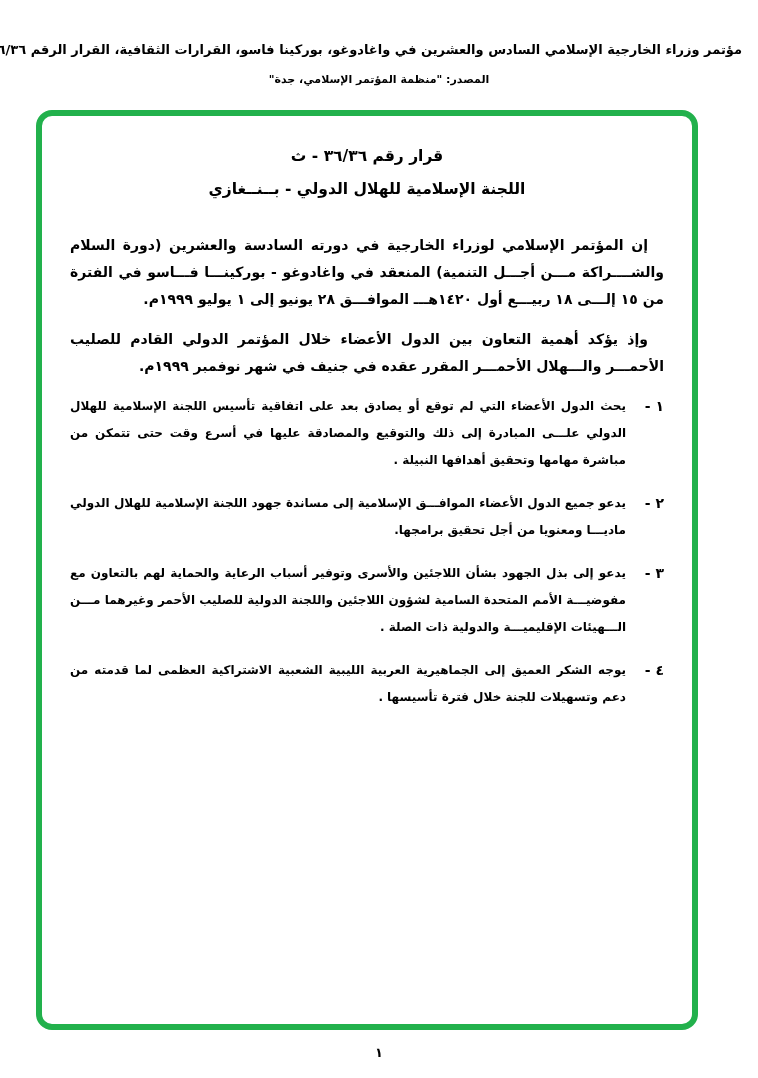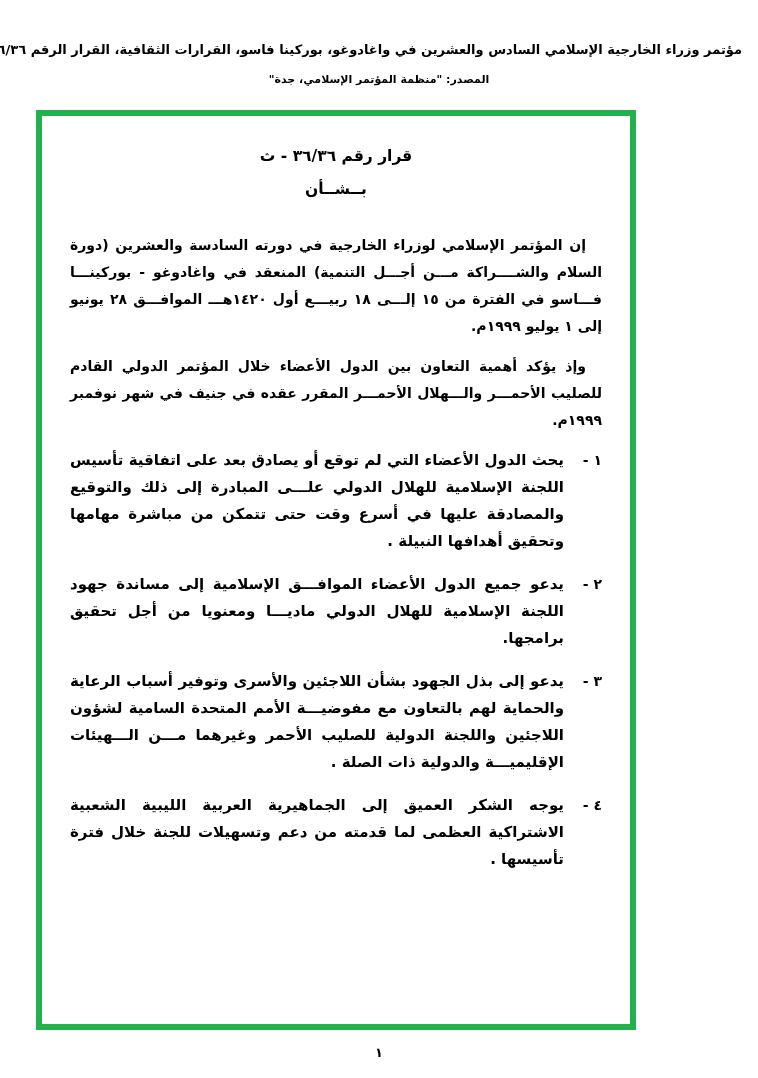--- a/index.html
+++ b/index.html
@@ -33,25 +33,25 @@
     top: 73px;
     right: 0;
     left: 0;
     font-size: 11px;
     text-align: center;
   }
   .box {
     position: absolute;
     top: 110px;
     left: 36px;
-    width: 600px;
+    width: 662px;
     height: 920px;
     box-sizing: border-box;
     border: 6px solid #22b14c;
-    border-radius: 0;
+    border-radius: 16px;
     padding: 24px 28px 0 28px;
   }
   .title {
     text-align: center;
     font-size: 15.5px;
     line-height: 33px;
     margin-bottom: 26px;
   }
   .para {
     margin: 12px 0 13px 0;
@@ -68,21 +68,21 @@
     margin: 0 0 16px 0;
   }
   .item .num {
     flex: 0 0 38px;
     font-size: 14px;
     line-height: 27px;
     white-space: nowrap;
   }
   .item .txt {
     flex: 1;
-    font-size: 15px;
+    font-size: 12px;
     line-height: 27px;
     text-align: justify;
   }
   .pageno {
     position: absolute;
     bottom: 18px;
     left: 0;
     right: 0;
     text-align: center;
     font-size: 13px;
@@ -94,21 +94,21 @@
 <div class="page">
 
   <div class="hdr1">مؤتمر وزراء الخارجية الإسلامي السادس والعشرين في واغادوغو، بوركينا فاسو، القرارات الثقافية، القرار الرقم ٢٦/٣٦-ث</div>
 
   <div class="hdr2">المصدر:  "منظمة المؤتمر الإسلامي، جدة"</div>
 
   <div class="box">
 
     <div class="title">
       <div>قرار رقم ٣٦/٣٦ - ث</div>
-      <div>بــشــأن</div>
+      <div>اللجنة الإسلامية للهلال الدولي - بــنــغازي</div>
     </div>
 
     <p class="para">إن المؤتمر الإسلامي لوزراء الخارجية في دورته السادسة والعشرين (دورة السلام والشــــراكة مـــن أجـــل التنمية) المنعقد في واغادوغو - بوركينـــا فـــاسو في الفترة من ١٥ إلـــى ١٨ ربيـــع أول ١٤٢٠هـــ الموافـــق ٢٨ يونيو إلى ١ يوليو ١٩٩٩م.</p>
     <p class="para">وإذ يؤكد أهمية التعاون بين الدول الأعضاء خلال المؤتمر الدولي القادم للصليب الأحمـــر والـــهلال الأحمـــر المقرر عقده في جنيف في شهر نوفمبر ١٩٩٩م.</p>
 
     <div class="items">
 
       <div class="item">
         <div class="num">١ -</div>
         <div class="txt">يحث الدول الأعضاء التي لم توقع أو يصادق بعد على اتفاقية تأسيس اللجنة الإسلامية للهلال الدولي علـــى المبادرة إلى ذلك والتوقيع والمصادقة عليها في أسرع وقت حتى تتمكن من مباشرة مهامها وتحقيق أهدافها النبيلة .</div>

